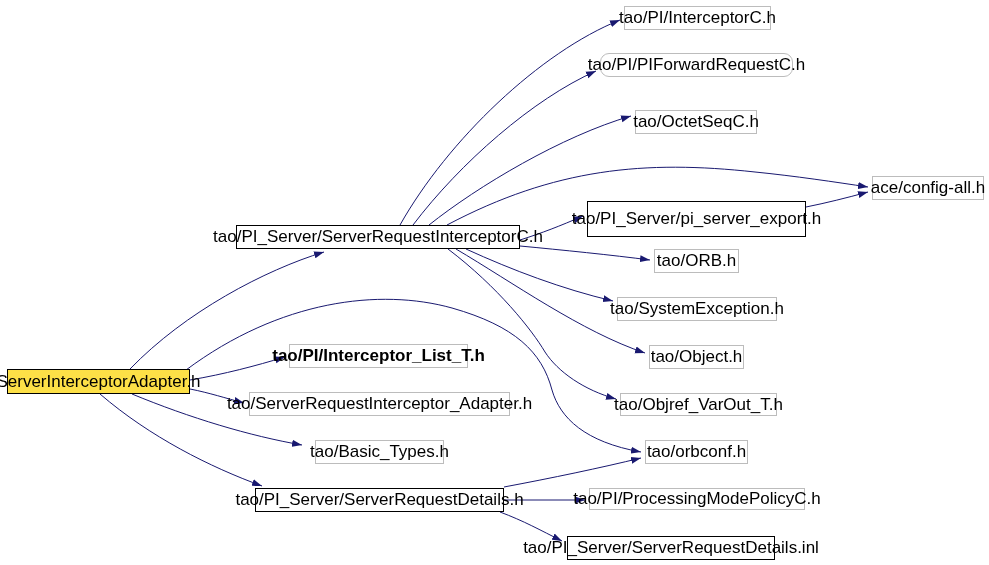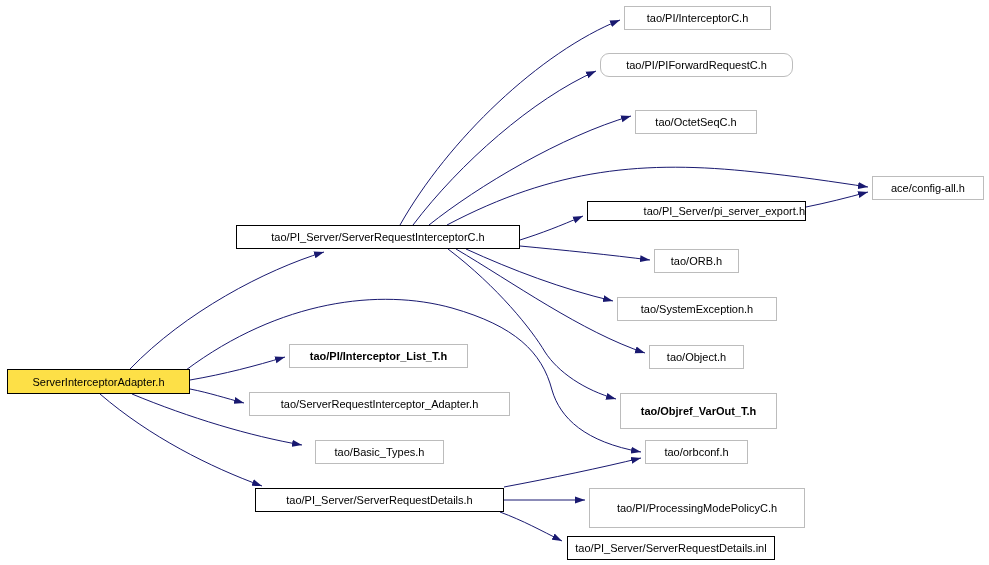--- a/index.html
+++ b/index.html
@@ -19,21 +19,21 @@
     position: absolute;
     left: 0;
     top: 0;
   }
   .node {
     position: absolute;
     box-sizing: border-box;
     background: #ffffff;
     border: 1px solid #bcbcbc;
     color: #000000;
-    font-size: 11px;
+    font-size: 17px;
     display: flex;
     align-items: center;
     justify-content: center;
     white-space: nowrap;
     z-index: 2;
   }
   .node.doc {
     border-color: #000000;
   }
   .node.root {
@@ -89,50 +89,50 @@
       </div>
       <div class="node plain" style="left: 600px; top: 53px; width: 193px; height: 24px; border-radius: 9px;">
         <span>tao/PI/PIForwardRequestC.h</span>
       </div>
       <div class="node plain" style="left: 635px; top: 102px; width: 122px; height: 24px; margin-top: 8px;">
         <span>tao/OctetSeqC.h</span>
       </div>
       <div class="node plain" style="left: 872px; top: 176px; width: 112px; height: 24px;">
         <span>ace/config-all.h</span>
       </div>
-      <div class="node doc" style="left: 587px; top: 201px; width: 219px; height: 20px; justify-content: flex-end;">
+      <div class="node doc" style="left: 587px; top: 201px; width: 219px; height: 36px;">
         <span>tao/PI_Server/pi_server_export.h</span>
       </div>
       <div class="node plain" style="left: 654px; top: 249px; width: 85px; height: 24px;">
         <span>tao/ORB.h</span>
       </div>
       <div class="node plain" style="left: 617px; top: 297px; width: 160px; height: 24px;">
         <span>tao/SystemException.h</span>
       </div>
       <div class="node plain" style="left: 649px; top: 345px; width: 95px; height: 24px;">
         <span>tao/Object.h</span>
       </div>
-      <div class="node plain" style="left: 620px; top: 393px; width: 157px; height: 36px; font-weight: bold;">
+      <div class="node plain" style="left: 620px; top: 393px; width: 157px; height: 23px;">
         <span>tao/Objref_VarOut_T.h</span>
       </div>
       <div class="node plain" style="left: 645px; top: 440px; width: 103px; height: 24px;">
         <span>tao/orbconf.h</span>
       </div>
       <div class="node plain" style="left: 289px; top: 344px; width: 179px; height: 24px; font-weight: bold;">
         <span>tao/PI/Interceptor_List_T.h</span>
       </div>
       <div class="node plain" style="left: 249px; top: 392px; width: 261px; height: 24px;">
         <span>tao/ServerRequestInterceptor_Adapter.h</span>
       </div>
       <div class="node plain" style="left: 315px; top: 440px; width: 129px; height: 24px;">
         <span>tao/Basic_Types.h</span>
       </div>
       <div class="node doc" style="left: 255px; top: 488px; width: 249px; height: 24px;">
         <span>tao/PI_Server/ServerRequestDetails.h</span>
       </div>
-      <div class="node plain" style="left: 589px; top: 488px; width: 216px; height: 40px;">
+      <div class="node plain" style="left: 589px; top: 488px; width: 216px; height: 22px;">
         <span>tao/PI/ProcessingModePolicyC.h</span>
       </div>
       <div class="node doc" style="left: 567px; top: 536px; width: 208px; height: 24px;">
         <span>tao/PI_Server/ServerRequestDetails.inl</span>
       </div>
     </div>
 </div>
 
 </body></html>

